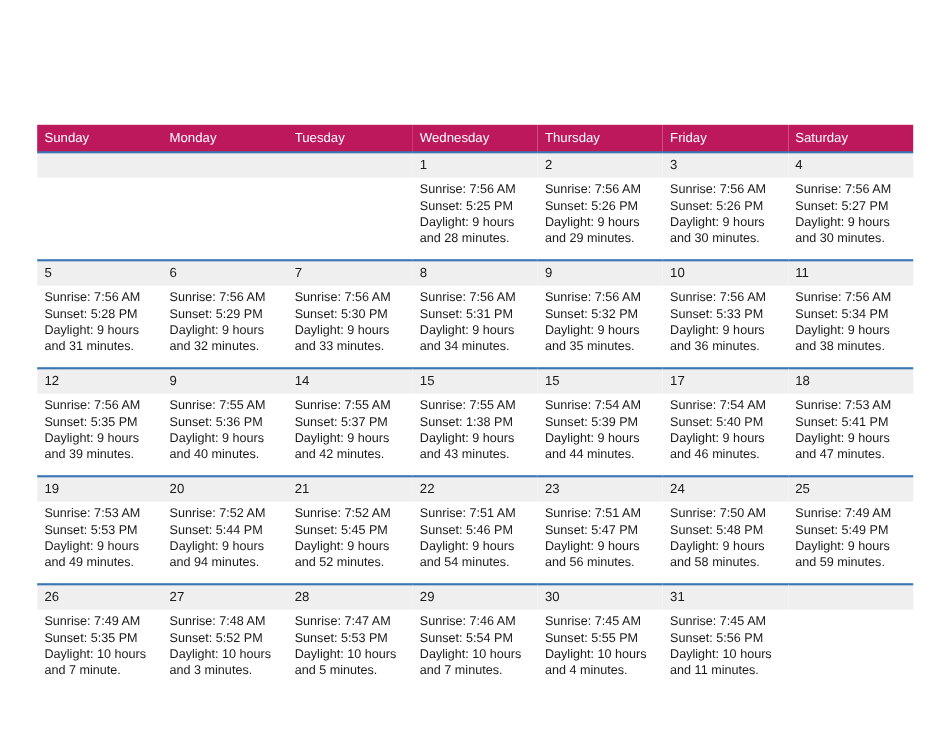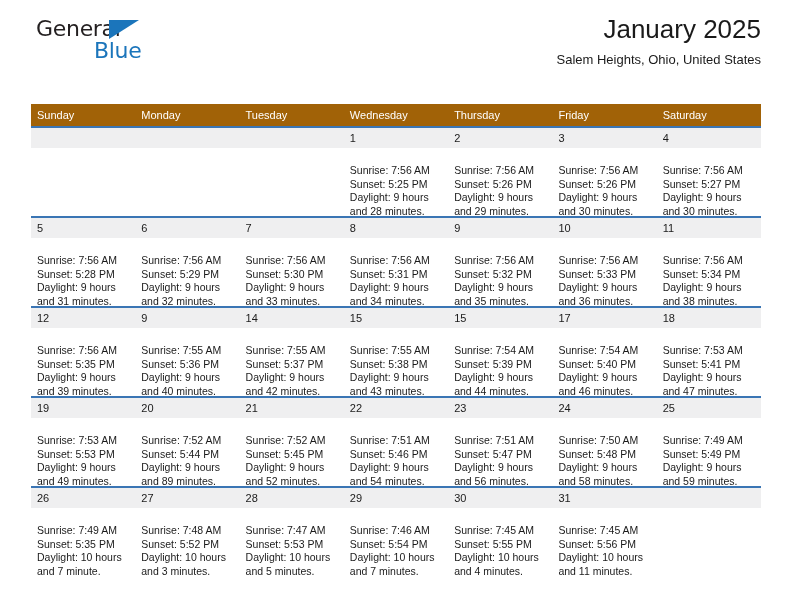--- a/index.html
+++ b/index.html
@@ -86,21 +86,21 @@
     left: 31px;
     top: 104px;
     width: 730px;
   }
   .cal-table {
     width: 730px;
     border-collapse: collapse;
     table-layout: fixed;
   }
   .cal-head th {
-    background: #a16207;
+    background: #be185d;
     color: #ffffff;
     font-size: 11px;
     font-weight: normal;
     text-align: left;
     padding: 5px 0 5px 6px;
     height: 11px;
     border: none;
   }
   .week-row > td {
     padding: 0;
@@ -118,45 +118,34 @@
     color: #1a1a1a;
     padding: 4px 0 4px 6px;
     line-height: 12px;
     height: 12px;
     box-sizing: content-box;
   }
   .cell.empty .daynum {
     color: transparent;
   }
   .details {
-    padding: 16px 6px 0 6px;
+    padding: 4px 6px 0 6px;
     font-size: 10.5px;
     line-height: 13.6px;
     color: #1a1a1a;
   }
   .details div {
     white-space: nowrap;
   }
 </style>
 </head>
 <body>
 
 <div class="page">
 
-  <div class="masthead">
-
-    <div class="logo">
-      <span class="logo-general">General</span>
-      <span class="logo-tri"></span>
-      <span class="logo-blue">Blue</span>
-    </div>
-
-    <div class="title">January 2025</div>
-    <div class="subtitle">Salem Heights, Ohio, United States</div>
-  </div>
 
   <div class="calendar">
     <table class="cal-table">
       <thead>
         <tr class="cal-head">
           <th>Sunday</th>
           <th>Monday</th>
           <th>Tuesday</th>
           <th>Wednesday</th>
           <th>Thursday</th>
@@ -337,21 +326,21 @@
                   <div>Daylight: 9 hours</div>
                   <div>and 42 minutes.</div>
                 </div>
               </div>
             </td>
             <td>
               <div class="cell">
                 <div class="daynum">15</div>
                 <div class="details">
                   <div>Sunrise: 7:55 AM</div>
-                  <div>Sunset: 5:38 PM</div>
+                  <div>Sunset: 1:38 PM</div>
                   <div>Daylight: 9 hours</div>
                   <div>and 43 minutes.</div>
                 </div>
               </div>
             </td>
             <td>
               <div class="cell">
                 <div class="daynum">15</div>
                 <div class="details">
                   <div>Sunrise: 7:54 AM</div>
@@ -396,21 +385,21 @@
                 </div>
               </div>
             </td>
             <td>
               <div class="cell">
                 <div class="daynum">20</div>
                 <div class="details">
                   <div>Sunrise: 7:52 AM</div>
                   <div>Sunset: 5:44 PM</div>
                   <div>Daylight: 9 hours</div>
-                  <div>and 89 minutes.</div>
+                  <div>and 94 minutes.</div>
                 </div>
               </div>
             </td>
             <td>
               <div class="cell">
                 <div class="daynum">21</div>
                 <div class="details">
                   <div>Sunrise: 7:52 AM</div>
                   <div>Sunset: 5:45 PM</div>
                   <div>Daylight: 9 hours</div>

